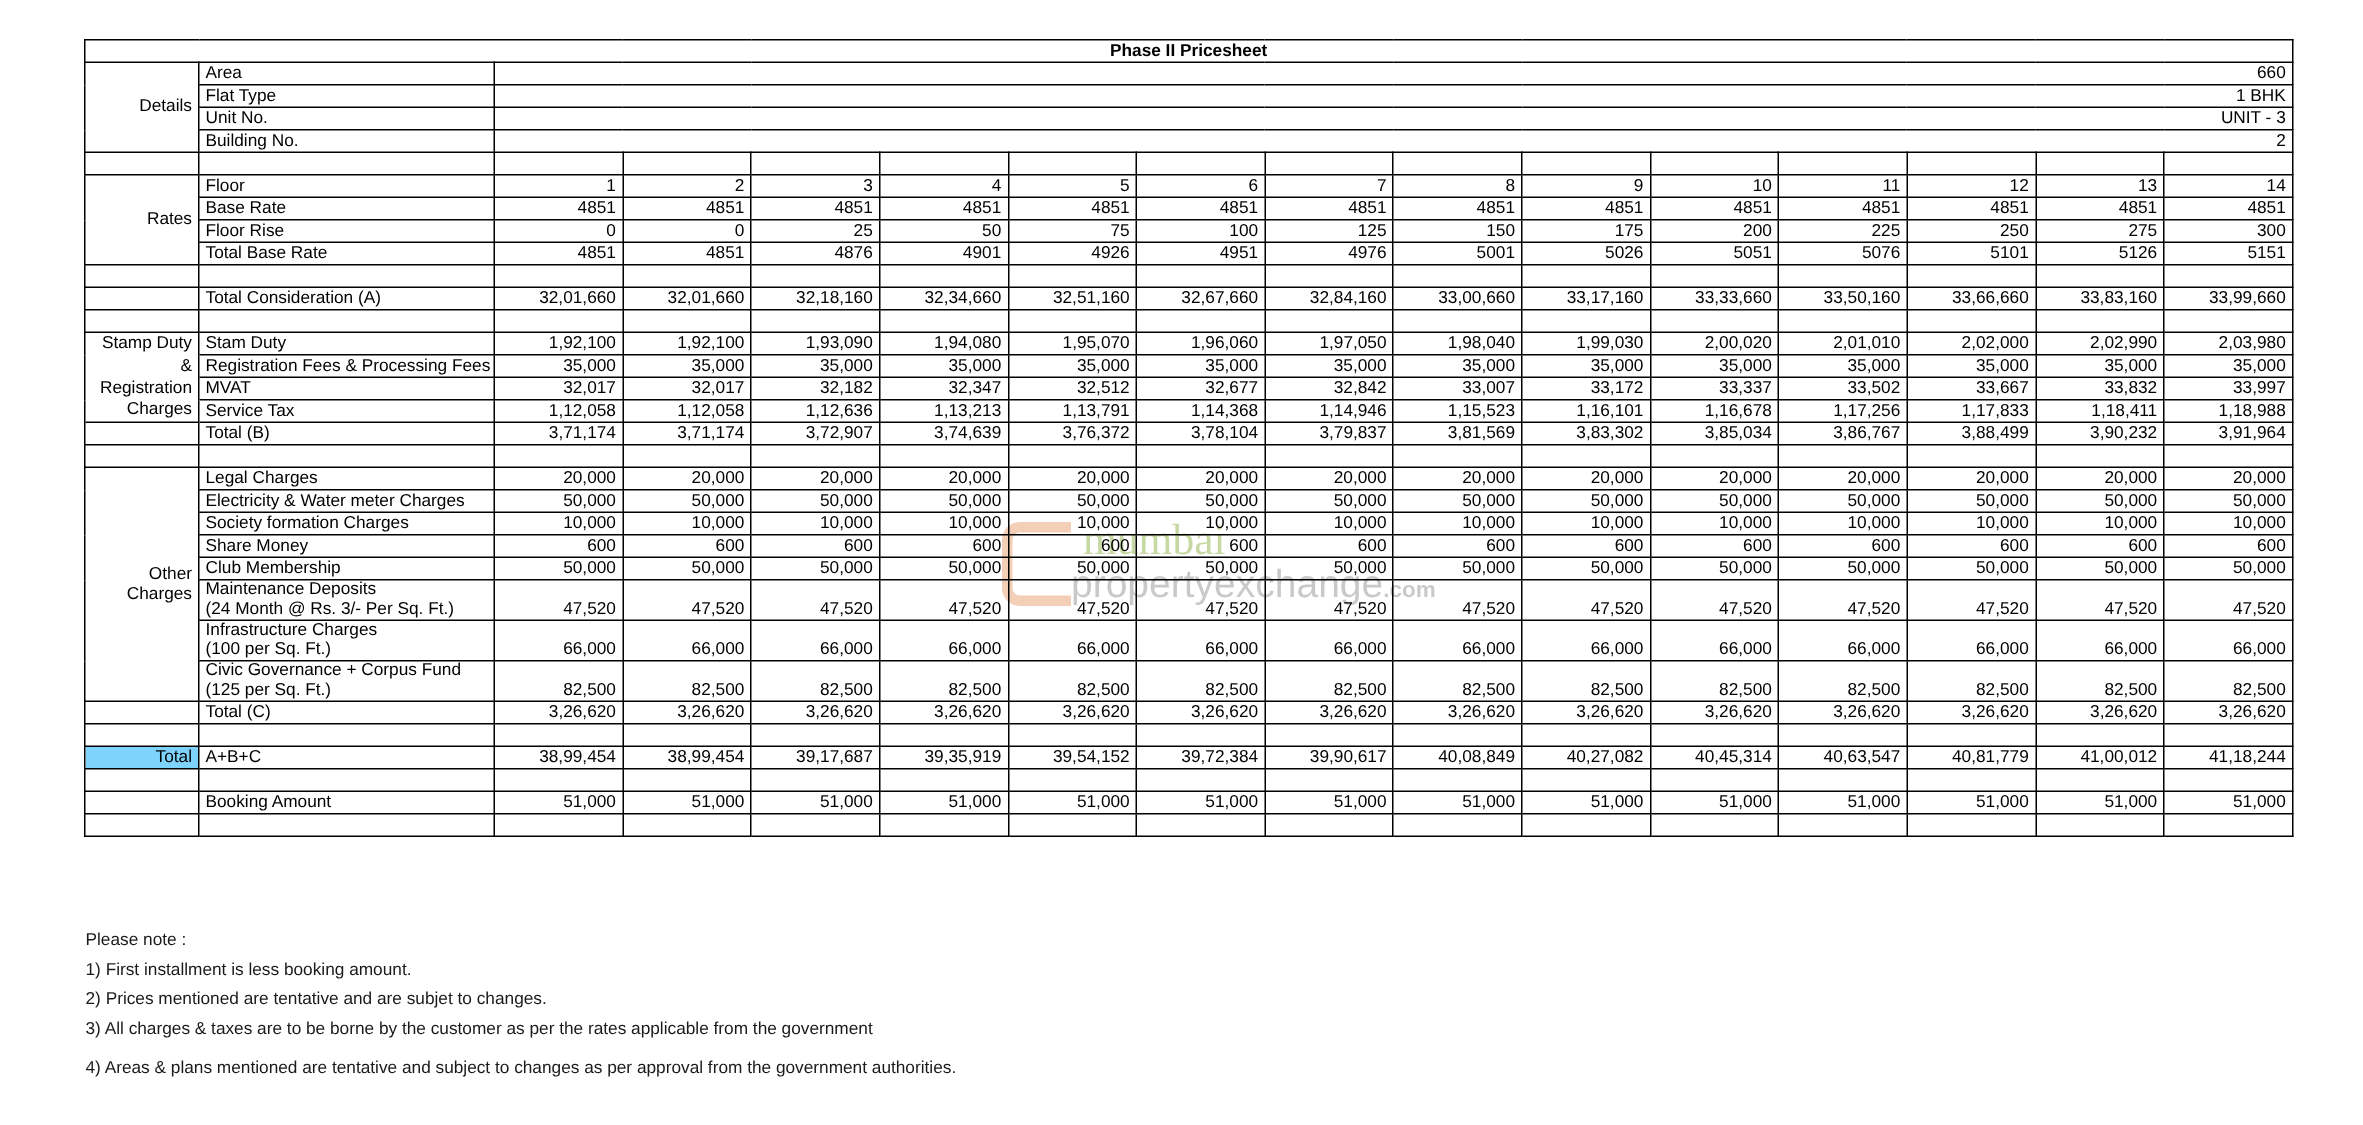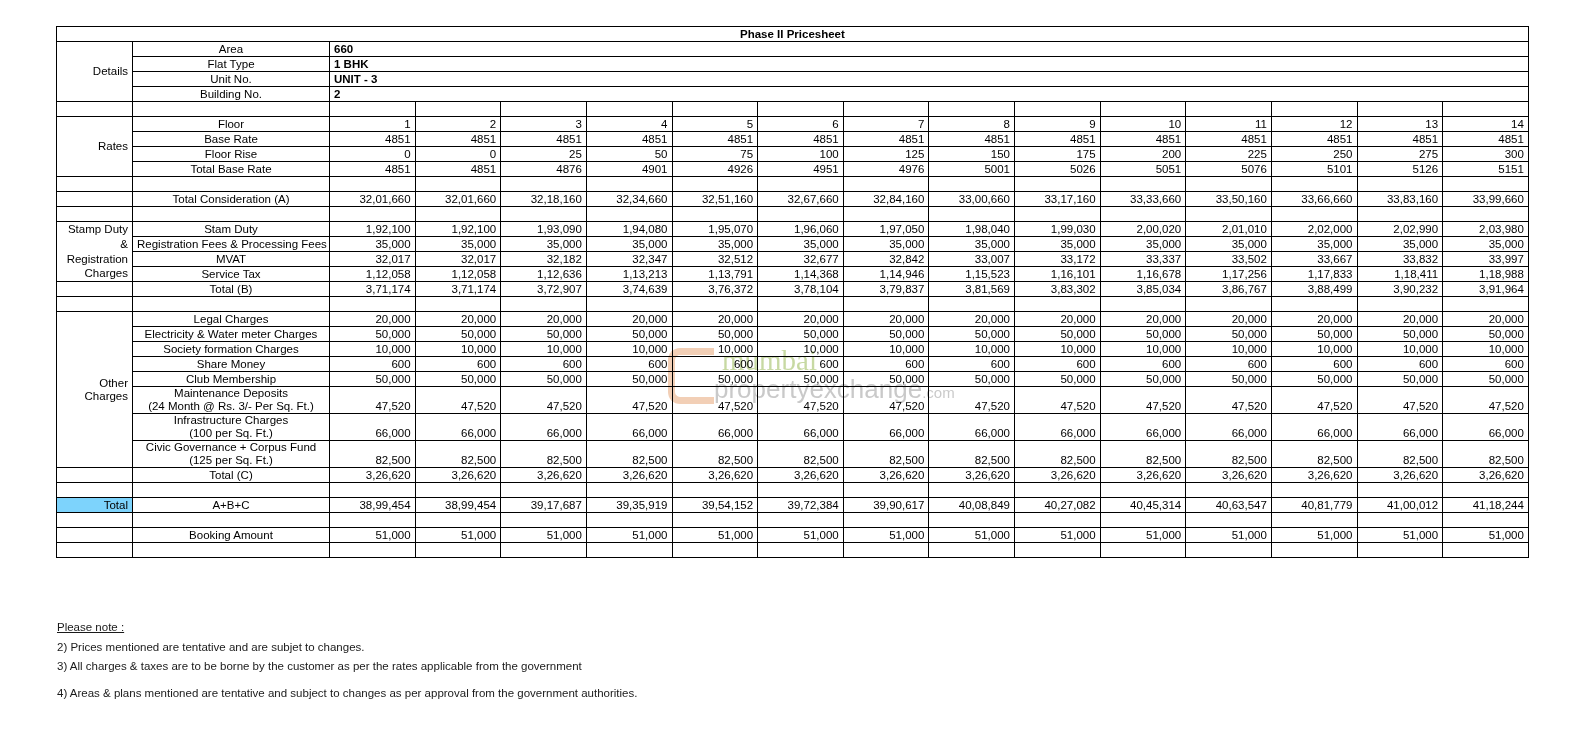--- a/index.html
+++ b/index.html
@@ -43,21 +43,21 @@
     color: #9BBB59;
     font-family: Liberation Serif, serif;
   }
   #watermark .wm-line2 {
     position: absolute;
     left: 54px; top: 32px;
     font-size: 26px;
     color: #9E9E9E;
     font-family: "Liberation Sans", sans-serif;
   }
-  #watermark .wm-line2 .dotcom { font-size: 15px; }
+  #watermark .wm-line2 .dotcom { font-size: 15px; font-weight: bold; }
 
   
   #sheet {
     position: absolute;
     left: 56px;
     top: 26px;
     width: 1472px;
     border-collapse: collapse;
     table-layout: fixed;
     z-index: 10;
@@ -67,22 +67,22 @@
     font-size: 11.5px;
     color: #000000;
     padding: 0 4px;
     height: 15px;
     line-height: 13px;
     white-space: nowrap;
     overflow: hidden;
     background: transparent;
   }
   td.num    { text-align: right; }
-  td.lbl    { text-align: center; }
-  td.ctr    { text-align: left; font-weight: bold; }
+  td.lbl    { text-align: left; }
+  td.ctr    { text-align: right; }
   td.sidelbl{ text-align: right; vertical-align: middle; font-size: 11.5px; }
   td.nob    { border: none; }
 
   tr.title-row td {
     background: #92D050;
     font-weight: bold;
     font-size: 15px;
     text-align: center;
     height: 27px;
     border: 1px solid #000;
@@ -100,21 +100,21 @@
   #notes {
     position: absolute;
     left: 57px;
     top: 618px;
     width: 900px;
     font-size: 11.5px;
     color: #1a1a1a;
     line-height: 19.5px;
     z-index: 10;
   }
-  #notes .nhead { text-decoration: underline; font-weight: normal; }
+  #notes .nhead { font-weight: normal; }
   #notes .n4 { margin-top: 7px; }
 </style>
 </head>
 <body>
 
 <div id="page">
 
   <div id="watermark">
     <div class="wm-logo"></div>
     <div class="wm-line1">mumbai</div>
@@ -649,18 +649,19 @@
           <td class="nob"></td>
           <td class="nob"></td>
           <td class="nob"></td>
           <td class="nob"></td>
         </tr>
       </tbody>
   </table>
 
   <div id="notes">
     <div class="nhead">Please note :</div>
+    <div>1) First installment is less booking amount.</div>
     <div>2) Prices mentioned are tentative and are subjet to changes.</div>
     <div>3) All charges &amp; taxes are to be borne by the customer as per the rates applicable from the government</div>
     <div class="n4">4) Areas &amp; plans mentioned are tentative and subject to changes as per approval from the government authorities.</div>
   </div>
 
 </div>
 
 </body></html>

